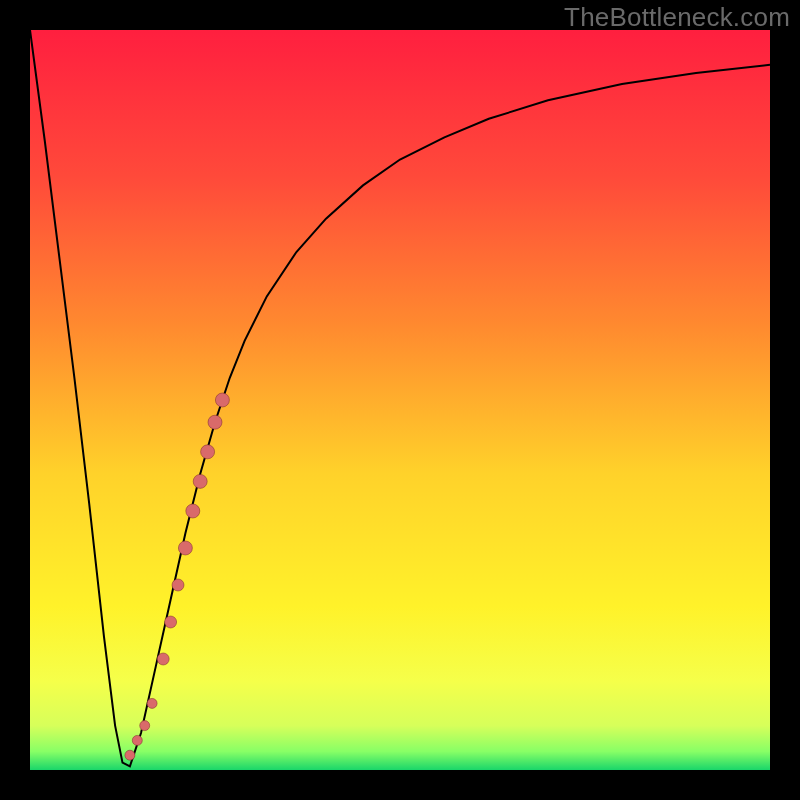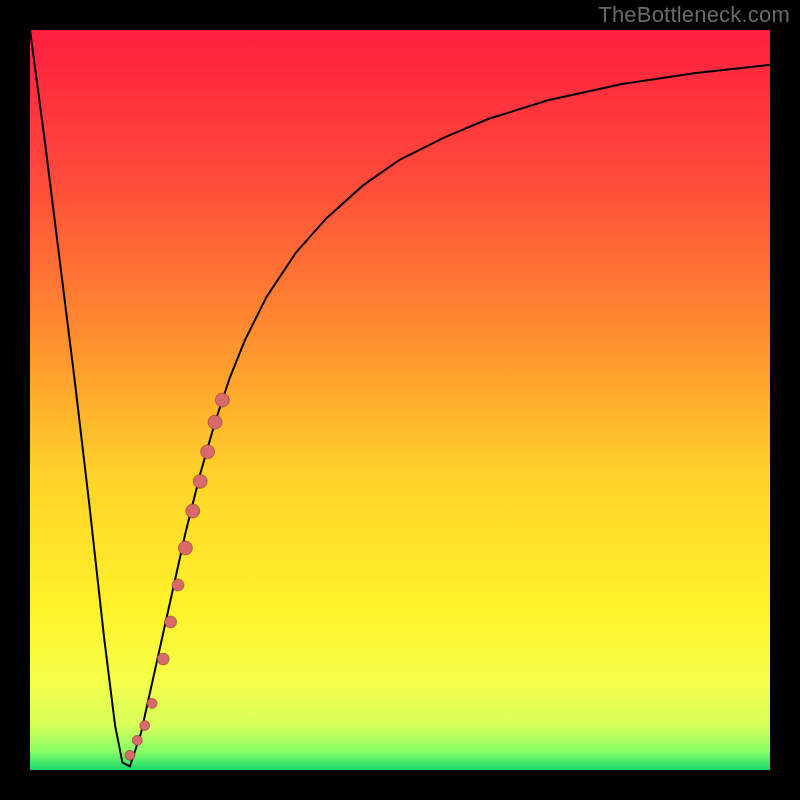--- a/index.html
+++ b/index.html
@@ -14,21 +14,21 @@
     position: relative;
     width: 800px;
     height: 800px;
     background: #000;
   }
   .watermark {
     position: absolute;
     top: 2px;
     right: 10px;
     font-family: Arial, Helvetica, sans-serif;
-    font-size: 22px;
+    font-size: 26px;
     color: #6a6a6a;
     letter-spacing: 0.2px;
     user-select: none;
   }
   svg.plot {
     position: absolute;
     left: 30px;
     top: 30px;
     width: 740px;
     height: 740px;

